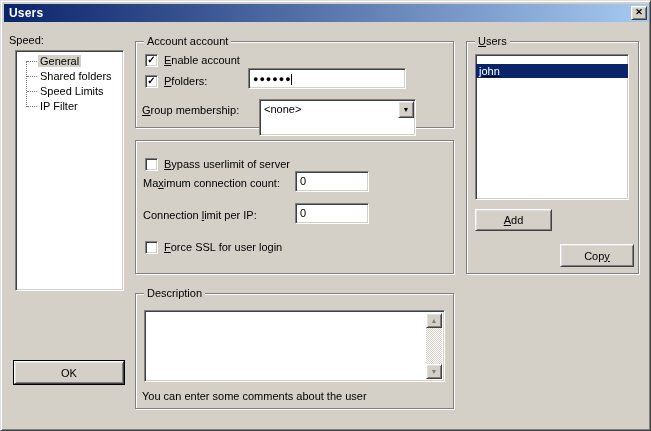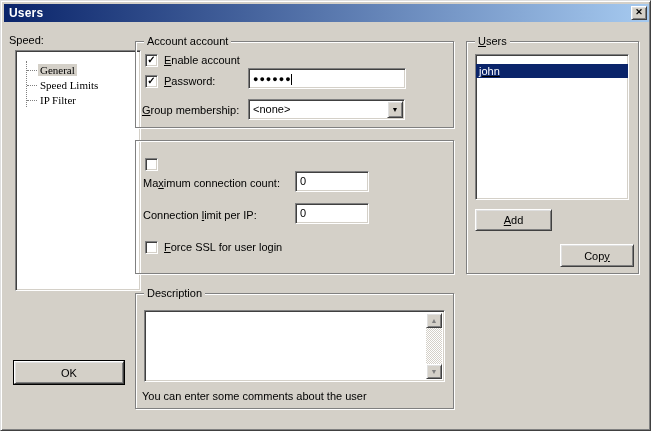--- a/index.html
+++ b/index.html
@@ -49,30 +49,30 @@
     position:absolute; width:13px; height:13px; background:#fff;
     border:1px solid; border-color:#808080 #FFFFFF #FFFFFF #808080;
     box-shadow: inset 1px 1px 0 #404040, inset -1px -1px 0 #D4D0C8;
     display:flex; align-items:center; justify-content:center;
   }
   .check { font-size:10px; font-weight:bold; line-height:1; margin-top:-1px; }
   .field { height:21px; line-height:19px; }
   .field .val { padding-left:4px; }
   .pwd-dots { padding-left:4px; font-size:9px; font-weight:bold; letter-spacing:1px; vertical-align:middle; }
   .caret { display:inline-block; width:1px; height:11px; background:#000; vertical-align:middle; margin-left:-1px; }
-  .combo { height:21px; line-height:19px; }
+  .combo { height:37px; line-height:19px;margin-left:11px; }
   .combo-text { padding-left:4px; }
   .combo-btn {
     position:absolute; right:1px; top:1px; width:16px; height:17px; background:#D4D0C8;
     border:1px solid; border-color:#FFFFFF #404040 #404040 #FFFFFF;
     box-shadow: inset 1px 1px 0 #DFDFDF, inset -1px -1px 0 #808080;
     display:flex; align-items:center; justify-content:center;
   }
   .arrow { font-size:7px; line-height:1; }
-  .tree { left:14px; top:49px; width:126px; height:241px; padding-top:12px;font-family:Liberation Serif, serif; }
+  .tree { left:14px; top:49px; width:109px; height:241px; padding-top:3px; }
   .tree-vline { position:absolute; left:10px; top:10px; height:46px; border-left:1px dotted #808080; }
   .tree-item { position:relative; height:15px; line-height:15px; padding-left:22px; white-space:nowrap; }
   .tree-stub { position:absolute; left:11px; top:7px; width:10px; border-top:1px dotted #808080; }
   .tree-label { padding:0 2px; }
   .tree-label.selected { background:#D4D0C8; }
   .userlist { padding-top:9px;text-decoration:underline; }
   .user-item { height:14px; line-height:14px; padding-left:3px; }
   .user-item.selected { background:#0A246A; color:#fff; }
   .textarea { left:8px; top:16px; width:301px; height:72px; }
   .ta-content { position:absolute; left:2px; top:2px; right:18px; bottom:2px; }
@@ -103,54 +103,59 @@
   <span class="lbl" style="left:8px;top:33px">Speed:</span>
 
   <div class="sunken tree">
     <div class="tree-vline"></div>
     <div class="tree-item">
       <span class="tree-stub"></span>
       <span class="tree-label selected">General</span>
     </div>
     <div class="tree-item">
       <span class="tree-stub"></span>
+      <span class="tree-label">Shared folders</span>
+    </div>
+    <div class="tree-item">
+      <span class="tree-stub"></span>
       <span class="tree-label">Speed Limits</span>
     </div>
     <div class="tree-item">
       <span class="tree-stub"></span>
       <span class="tree-label">IP Filter</span>
     </div>
   </div>
 
   <div class="groupbox" style="left:134px;top:40px;width:319px;height:87px">
     <span class="groupbox-title">Account account</span>
     <div class="checkbox" style="left:9px;top:12px">
       <span class="check">✓</span>
     </div>
     <span class="lbl" style="left:28px;top:12px"><span></span><span class="mn">E</span><span>nable account</span></span>
     <div class="checkbox" style="left:9px;top:33px">
       <span class="check">✓</span>
     </div>
-    <span class="lbl" style="left:28px;top:33px"><span></span><span class="mn">P</span><span>assword:</span></span>
+    <span class="lbl" style="left:28px;top:33px"><span></span><span class="mn">P</span><span>folders:</span></span>
     <div class="sunken field" style="left:112px;top:26px;width:158px">
       <span class="pwd-dots">●●●●●●</span><span class="caret"></span>
     </div>
     <span class="lbl" style="left:6px;top:62px"><span></span><span class="mn">G</span><span>roup membership:</span></span>
     <div class="sunken combo" style="left:112px;top:57px;width:157px">
       <span class="combo-text">&lt;none&gt;</span>
       <div class="combo-btn">
         <span class="arrow">▼</span>
       </div>
     </div>
   </div>
 
   <div class="groupbox" style="left:134px;top:139px;width:319px;height:134px">
     <div class="checkbox" style="left:9px;top:17px">
       <span class="check"></span>
     </div>
+    <span class="lbl" style="left:28px;top:17px"><span></span><span class="mn">B</span><span>ypass userlimit of server</span></span>
     <span class="lbl" style="left:7px;top:36px"><span>Ma</span><span class="mn">x</span><span>imum connection count:</span></span>
     <div class="sunken field" style="left:159px;top:30px;width:74px">
       <span class="val">0</span>
     </div>
     <span class="lbl" style="left:7px;top:68px"><span>Connection </span><span class="mn">l</span><span>imit per IP:</span></span>
     <div class="sunken field" style="left:159px;top:62px;width:74px">
       <span class="val">0</span>
     </div>
     <div class="checkbox" style="left:9px;top:100px">
       <span class="check"></span>

